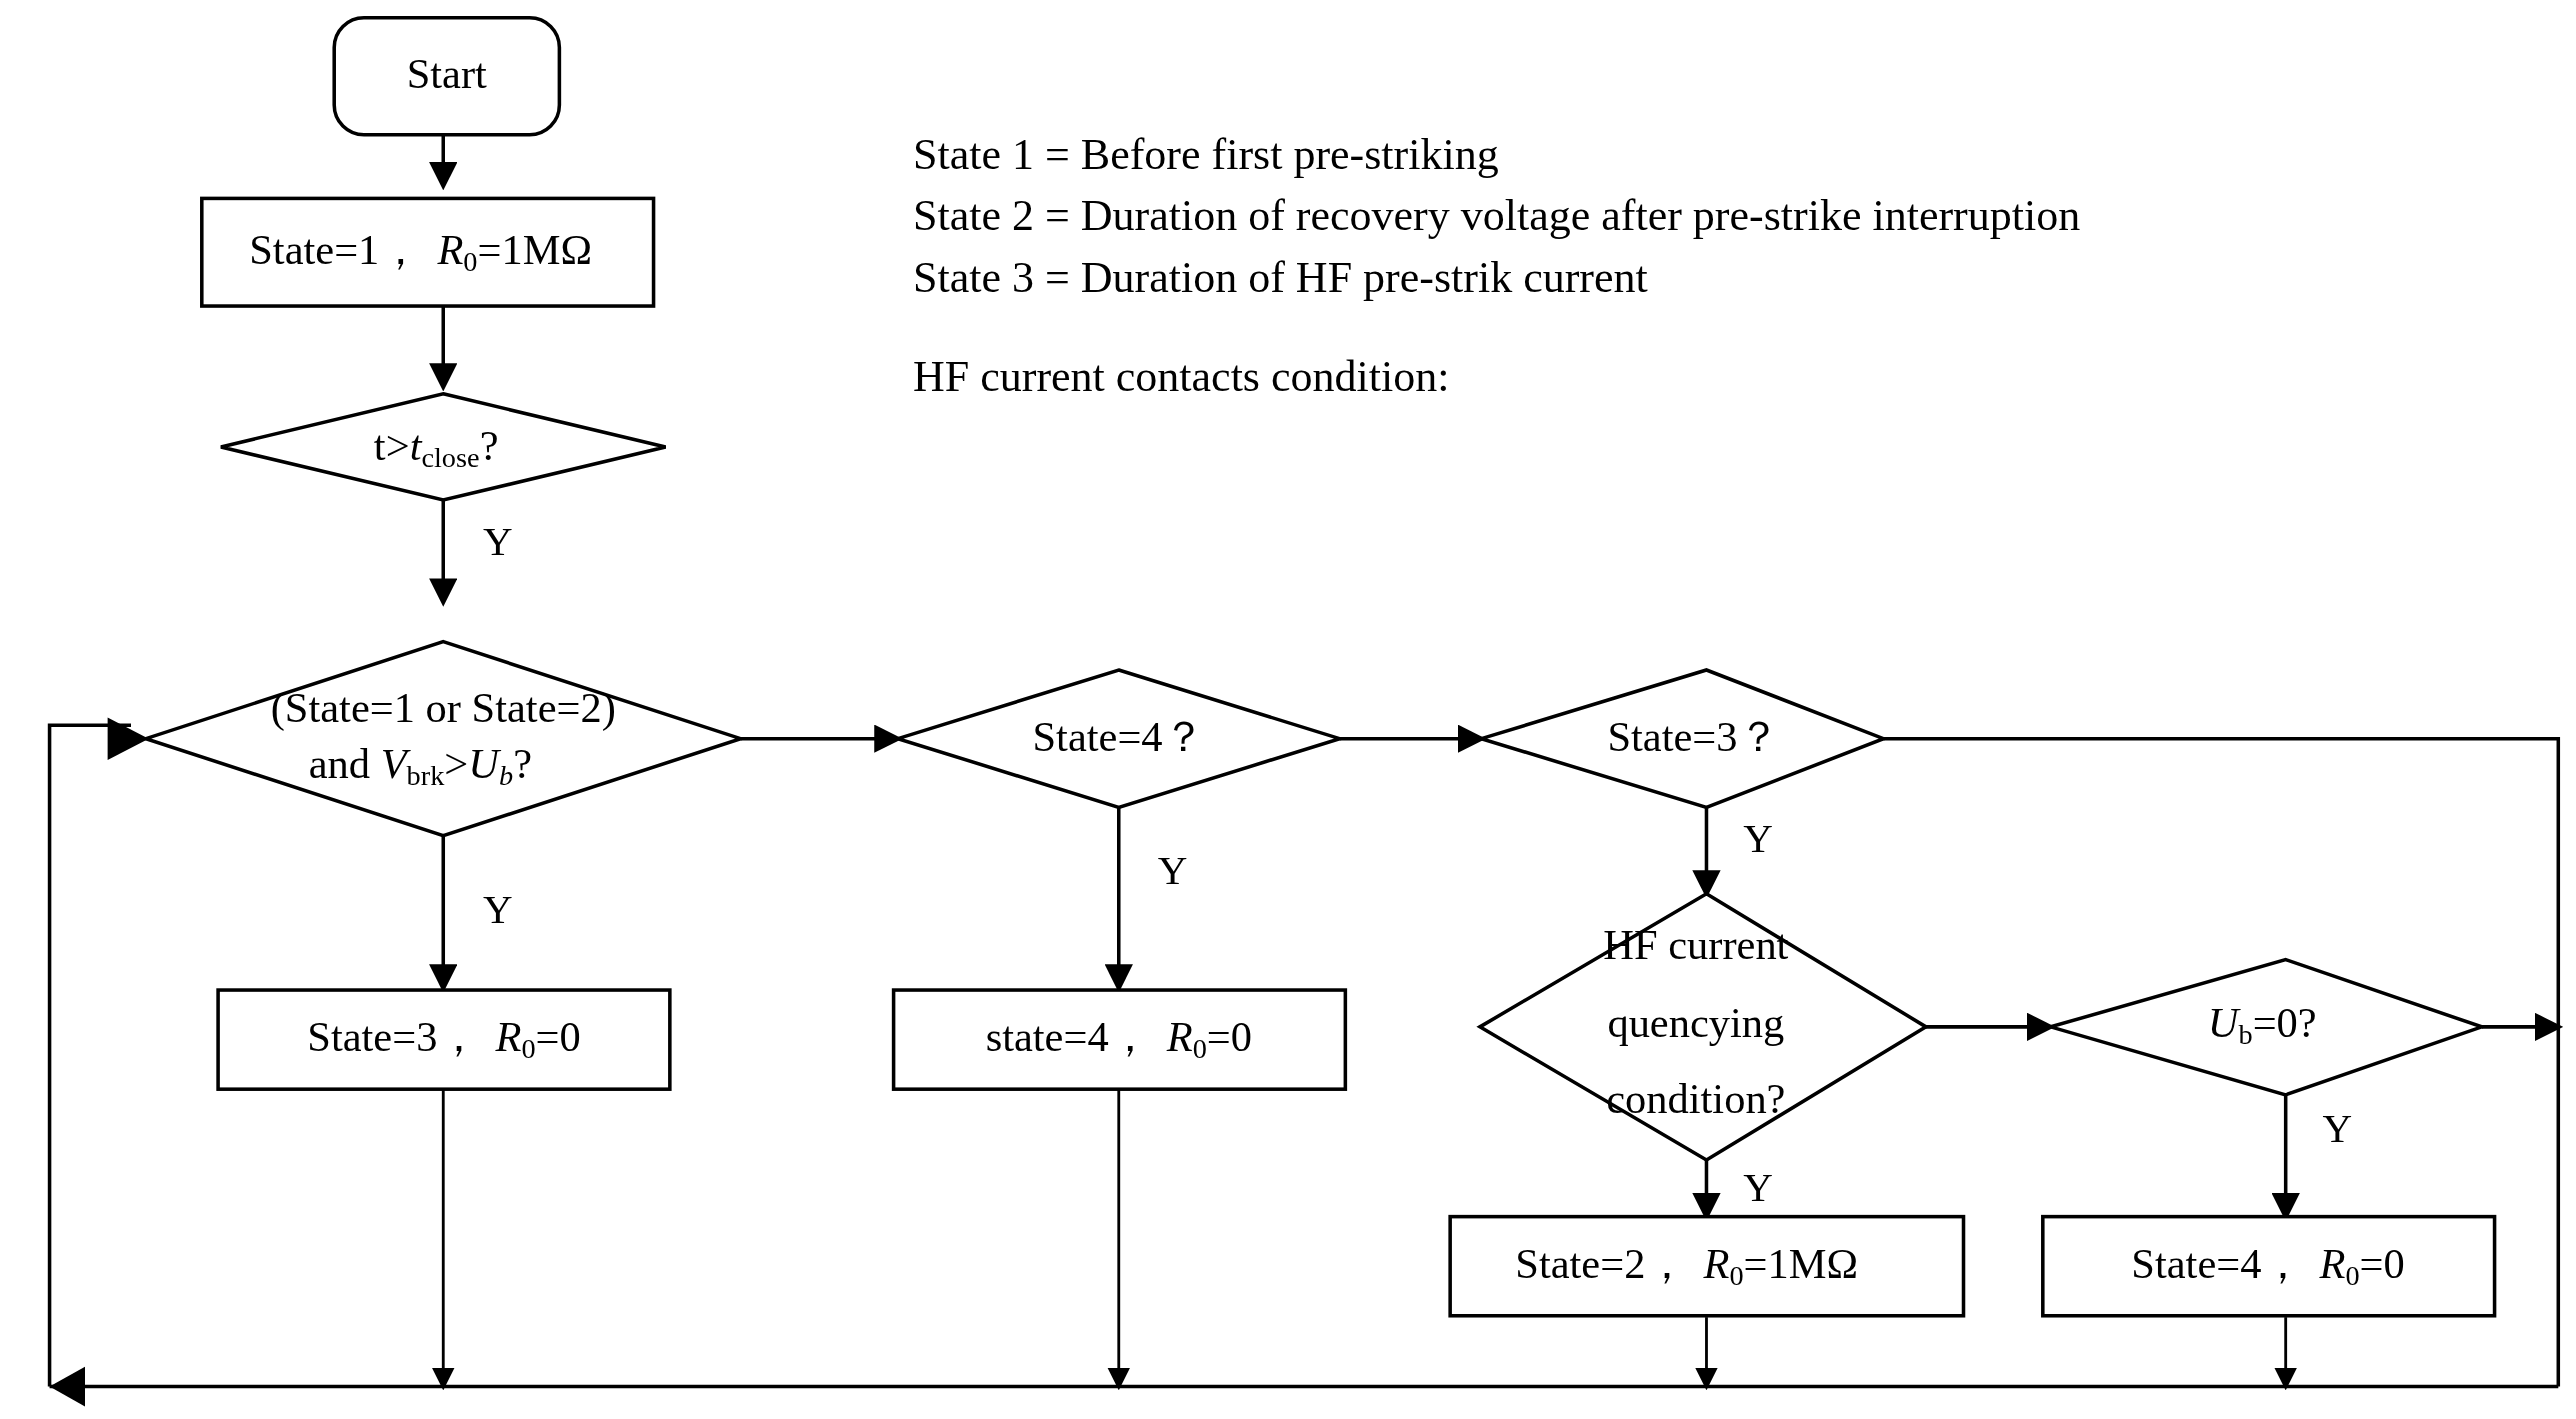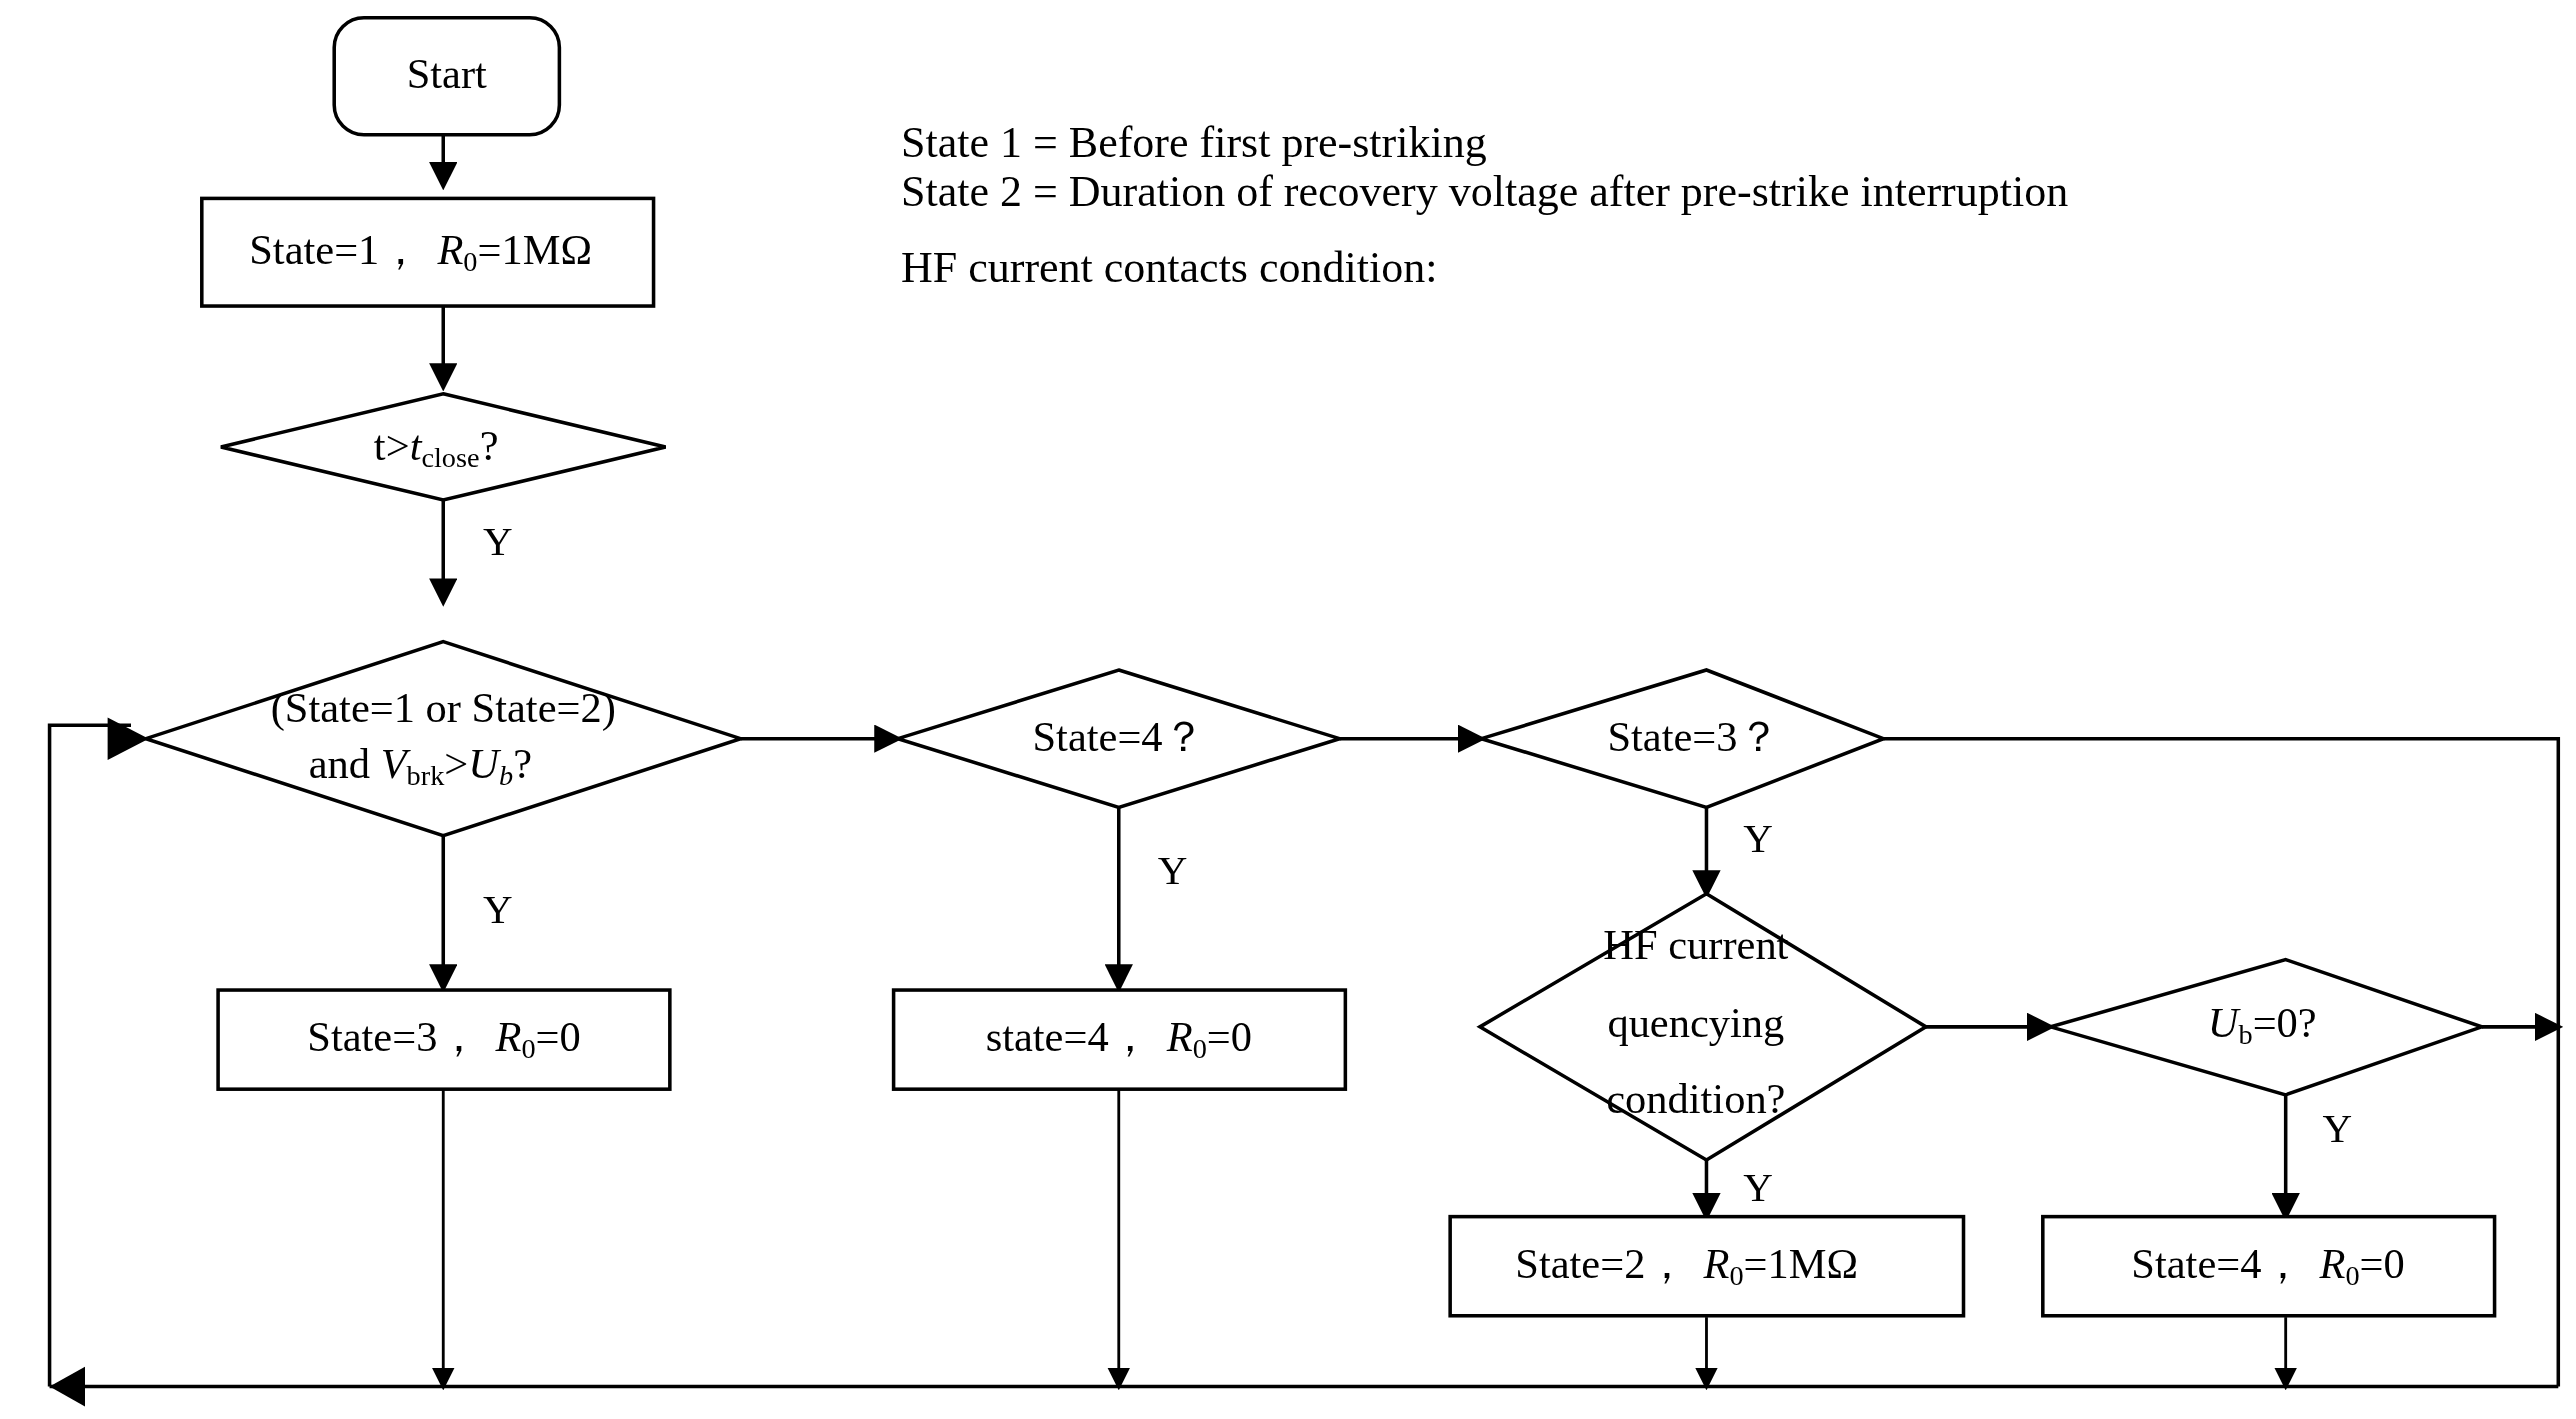--- a/index.html
+++ b/index.html
@@ -12,32 +12,33 @@
   .conn-thin{stroke:#000000;stroke-width:4;fill:none;}
   .ahead{fill:#000000;stroke:none;}
   .t{font-family:"Liberation Serif", serif;fill:#000;}
   text{dominant-baseline:middle;}
   .fs-node{font-size:60px;}
   .fs-lbl{font-size:58px;}
   .it{font-style:italic;}
   .sub{font-size:40px;}
   .sub-it{font-size:40px;font-style:italic;}
   .legend{position:absolute;left:901px;top:118px;width:1629px;}
-  .legend p{margin:0;font-size:44px;line-height:1.12;white-space:nowrap;font-family:"Liberation Serif", serif;}
+  .legend p{margin:12px;font-size:44px;line-height:1.12;white-space:nowrap;font-family:"Liberation Serif", serif;}
   .legend p.gap{height:0.60em;}
   .legend .ital{font-style:italic;}
 </style>
 </head>
 <body>
 
 <div id="root">
 
   <div class="legend">
     <p>State 1 = Before first pre-striking</p>
     <p>State 2 = Duration of recovery voltage after pre-strike interruption</p>
+    <p>State 3 = Duration of HF pre-strik current</p>
     <p class="gap"></p>
     <p>HF current contacts condition:</p>
   </div>
 
   <svg class="flow" viewBox="0 0 3638 2005">
     <defs>
       <marker id="arr" viewBox="0 0 12 12" refX="10" refY="6" markerWidth="8" markerHeight="8" orient="auto-start-reverse">
         <path d="M 0 0 L 12 6 L 0 12 z" class="ahead"></path>
       </marker>
     </defs>

